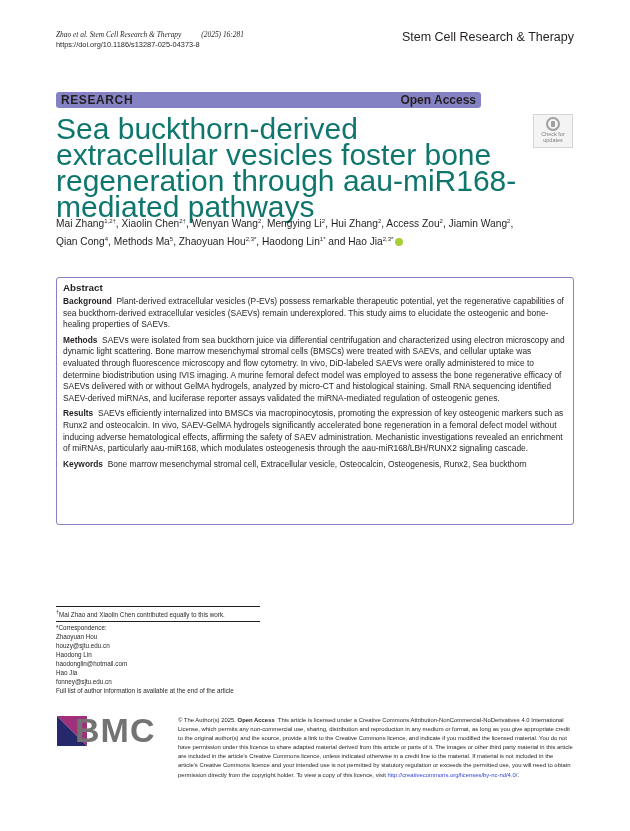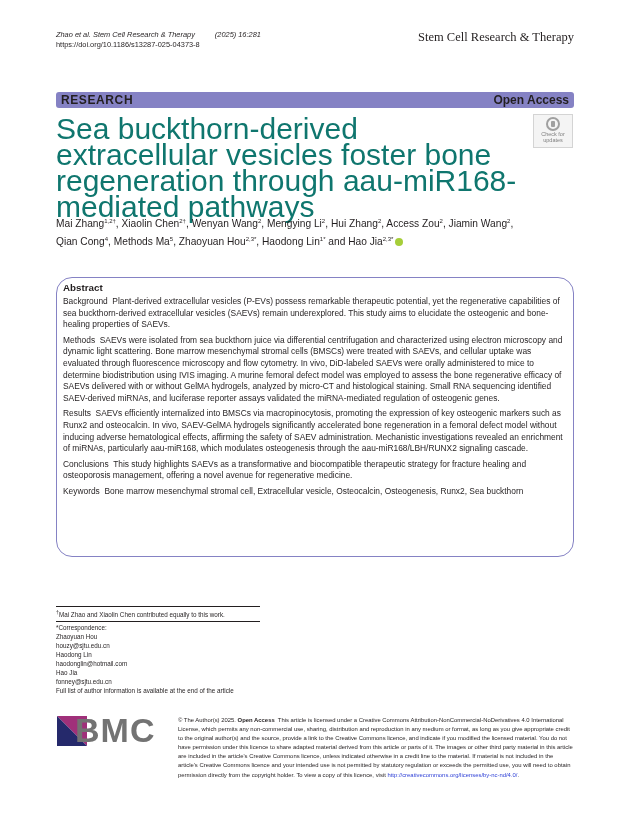--- a/index.html
+++ b/index.html
@@ -1,36 +1,36 @@
 <!DOCTYPE html>
 <html><head>
 <meta charset="utf-8">
 <style>
   html, body { margin:0; padding:0; background:#fff; }
   body { width:630px; height:831px; position:relative; overflow:hidden; font-family:"Liberation Sans", sans-serif; color:#231f20; }
   .abs { position:absolute; }
   .hdr-left { left:56px; top:30px; font-size:7.4px; line-height:10px; }
-  .hdr-left .it { font-style:italic; }
+  .hdr-left .it { font-style:italic;font-family:Liberation Serif, serif; }
   .hdr-left .gap { display:inline-block; width:20px; }
-  .hdr-right { right:56px; top:30px; font-size:12.5px; color:#231f20;font-family:Liberation Serif, serif; }
-  .banner { left:56px; top:92px; width:518px; height:16px; background:#8582c4; border-radius:3px; }
+  .hdr-right { right:56px; top:30px; font-size:12.5px; color:#231f20; }
+  .banner { left:56px; top:92px; width:425px; height:16px; background:#8582c4; border-radius:3px; }
   .banner .l { position:absolute; left:5px; top:1px; font-weight:bold; font-size:12px; letter-spacing:0.6px; color:#231f20; }
   .banner .r { position:absolute; right:5px; top:1px; font-weight:bold; font-size:12px; color:#231f20; }
   .title { left:56px; top:116px; width:470px; font-size:30px; line-height:26px; color:#0f766e; }
   .cfu { left:533px; top:114px; width:38px; height:32px; border:1px solid #d4d4d4; background:#f4f4f4; text-align:center; }
   .cfu .circ { width:14px; height:14px; border-radius:50%; border:2px solid #a0a0a0; margin:2px auto 0; box-sizing:border-box; position:relative; }
   .cfu .circ::after { content:""; position:absolute; left:3px; top:2px; width:4px; height:6px; background:#a0a0a0; border-radius:1px; }
   .cfu .t { font-size:5.5px; line-height:6px; color:#808080; }
   .authors { left:56px; top:214px; width:520px; font-size:10.2px; line-height:14.5px; }
   .authors sup { font-size:6px; }
   .orcid { display:inline-block; width:8px; height:8px; border-radius:50%; background:#a6ce39; vertical-align:-1px; margin-left:2px; }
-  .abox { left:56px; top:277px; width:518px; height:280px; border:1px solid #8582c4; border-radius:16px; box-sizing:border-box; padding:4px 6px; }
+  .abox { left:56px; top:277px; width:518px; height:248px; border:1px solid #8582c4; border-radius:3px; box-sizing:border-box; padding:4px 6px; }
   .abox h2 { margin:0 0 3px 0; font-size:9.8px; font-weight:bold; }
   .abox p { margin:0 0 4px 0; font-size:8.4px; line-height:11.6px; }
-  .abox b { font-weight:normal; }
+  .abox b { font-weight:bold; }
   .fn-line { height:1px; background:#231f20; left:56px; width:204px; }
   .fn { left:56px; font-size:6.3px; line-height:9px; }
   .bmc-logo { left:57px; top:716px; }
   .bmc-text { left:75px; top:711px; font-size:34px; font-weight:bold; color:#737373; letter-spacing:1px; }
   .license { left:178px; top:716px; width:395px; font-size:5.9px; line-height:9.1px; }
   .license a { color:#2d3fd6; text-decoration:none; }
 </style>
 </head>
 <body>
 
@@ -66,21 +66,20 @@
   <span><span>Zhaoyuan Hou</span><sup>2,3*</sup></span>,
   <span><span>Haodong Lin</span><sup>1*</sup></span> and
   <span><span>Hao Jia</span><sup>2,3*</sup></span><span class="orcid"></span>
 </div>
 
 <div class="abs abox">
   <h2>Abstract</h2>
   <p><b>Background</b>&nbsp; <span>Plant-derived extracellular vesicles (P-EVs) possess remarkable therapeutic potential, yet the regenerative capabilities of sea buckthorn-derived extracellular vesicles (SAEVs) remain underexplored. This study aims to elucidate the osteogenic and bone-healing properties of SAEVs.</span></p>
   <p><b>Methods</b>&nbsp; <span>SAEVs were isolated from sea buckthorn juice via differential centrifugation and characterized using electron microscopy and dynamic light scattering. Bone marrow mesenchymal stromal cells (BMSCs) were treated with SAEVs, and cellular uptake was evaluated through fluorescence microscopy and flow cytometry. In vivo, DiD-labeled SAEVs were orally administered to mice to determine biodistribution using IVIS imaging. A murine femoral defect model was employed to assess the bone regenerative efficacy of SAEVs delivered with or without GelMA hydrogels, analyzed by micro-CT and histological staining. Small RNA sequencing identified SAEV-derived miRNAs, and luciferase reporter assays validated the miRNA-mediated regulation of osteogenic genes.</span></p>
   <p><b>Results</b>&nbsp; <span>SAEVs efficiently internalized into BMSCs via macropinocytosis, promoting the expression of key osteogenic markers such as Runx2 and osteocalcin. In vivo, SAEV-GelMA hydrogels significantly accelerated bone regeneration in a femoral defect model without inducing adverse hematological effects, affirming the safety of SAEV administration. Mechanistic investigations revealed an enrichment of miRNAs, particularly aau-miR168, which modulates osteogenesis through the aau-miR168/LBH/RUNX2 signaling cascade.</span></p>
-  <p><b>Conclusions</b>&nbsp; <span>This study highlights SAEVs as a transformative and biocompatible therapeutic strategy for fracture healing and osteoporosis management, offering a novel avenue for regenerative medicine.</span></p>
   <p><b>Keywords</b>&nbsp; <span>Bone marrow mesenchymal stromal cell, Extracellular vesicle, Osteocalcin, Osteogenesis, Runx2, Sea buckthorn</span></p>
 </div>
 
 <div class="abs fn-line" style="top:606px;"></div>
 <div class="abs fn" style="top:608px;"><sup>†</sup><span>Mai Zhao and Xiaolin Chen contributed equally to this work.</span></div>
 <div class="abs fn-line" style="top:621px;"></div>
 <div class="abs fn" style="top:623px;">
   <div>*Correspondence:</div>
   <div>Zhaoyuan Hou</div>
   <div>houzy@sjtu.edu.cn</div>

